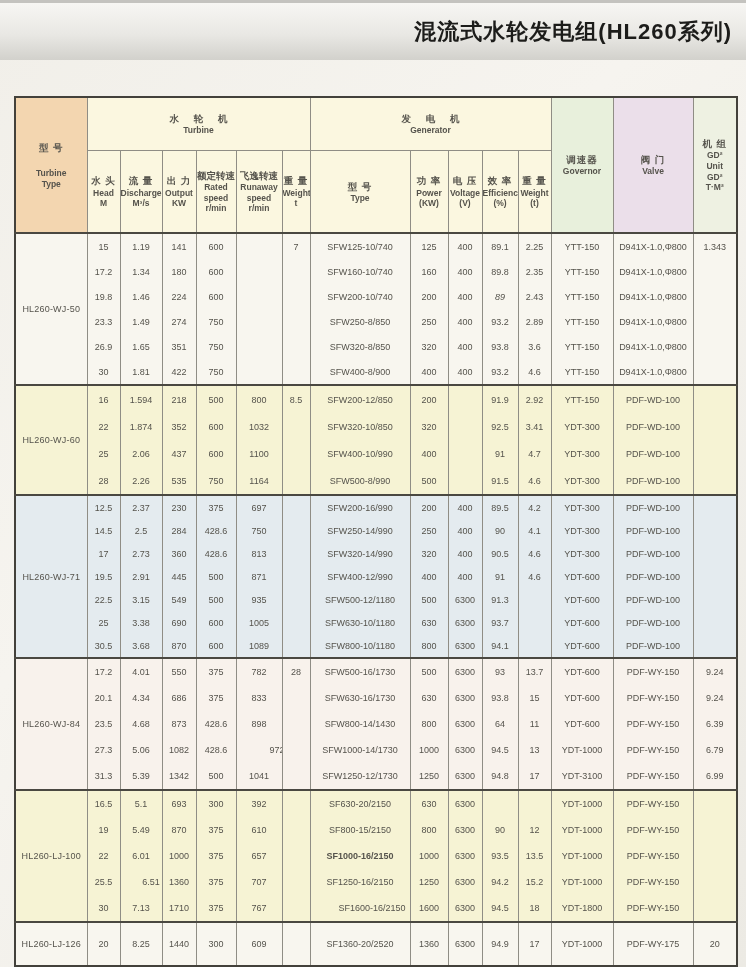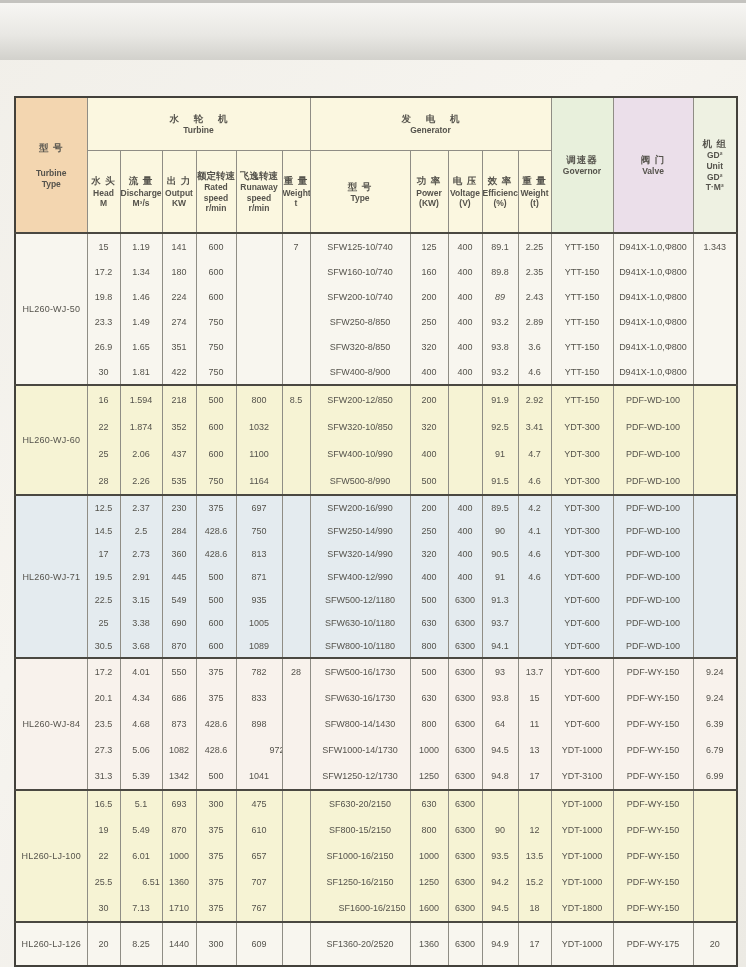--- a/index.html
+++ b/index.html
@@ -60,20 +60,21 @@
   .v{
     display:flex;align-items:center;justify-content:center;
     font-size:9px;white-space:nowrap;
   }
   .subline{display:block;}
 </style>
 </head>
 <body>
 
 <header class="titlebar">
+  <div class="title-zh">混流式水轮发电组(HL260系列)</div>
 </header>
 
 <div class="tablewrap">
 <table>
   <colgroup>
     <col style="width:72px">
         <col style="width:33px">
         <col style="width:42px">
         <col style="width:34px">
     <col style="width:40px">
@@ -633,37 +634,37 @@
             <div class="v" style="height: 26px;">1710</div>
           </td>
           <td>
             <div class="v" style="height: 26px;">300</div>
             <div class="v" style="height: 26px;">375</div>
             <div class="v" style="height: 26px;">375</div>
             <div class="v" style="height: 26px;">375</div>
             <div class="v" style="height: 26px;">375</div>
           </td>
           <td>
-            <div class="v" style="height: 26px;">475</div>
+            <div class="v" style="height: 26px;">392</div>
             <div class="v" style="height: 26px;">610</div>
             <div class="v" style="height: 26px;">657</div>
             <div class="v" style="height: 26px;">707</div>
             <div class="v" style="height: 26px;">767</div>
           </td>
           <td>
             <div class="v" style="height: 26px;"></div>
             <div class="v" style="height: 26px;"></div>
             <div class="v" style="height: 26px;"></div>
             <div class="v" style="height: 26px;"></div>
             <div class="v" style="height: 26px;"></div>
           </td>
           <td>
             <div class="v" style="height: 26px;">SF630-20/2150</div>
             <div class="v" style="height: 26px;">SF800-15/2150</div>
-            <div class="v" style="height: 26px;">SF1000-16/2150</div>
+            <div class="v" style="height: 26px; font-weight: bold;">SF1000-16/2150</div>
             <div class="v" style="height: 26px;">SF1250-16/2150</div>
             <div class="v" style="height: 26px; margin-left: 24px;">SF1600-16/2150</div>
           </td>
           <td>
             <div class="v" style="height: 26px;">630</div>
             <div class="v" style="height: 26px;">800</div>
             <div class="v" style="height: 26px;">1000</div>
             <div class="v" style="height: 26px;">1250</div>
             <div class="v" style="height: 26px;">1600</div>
           </td>

